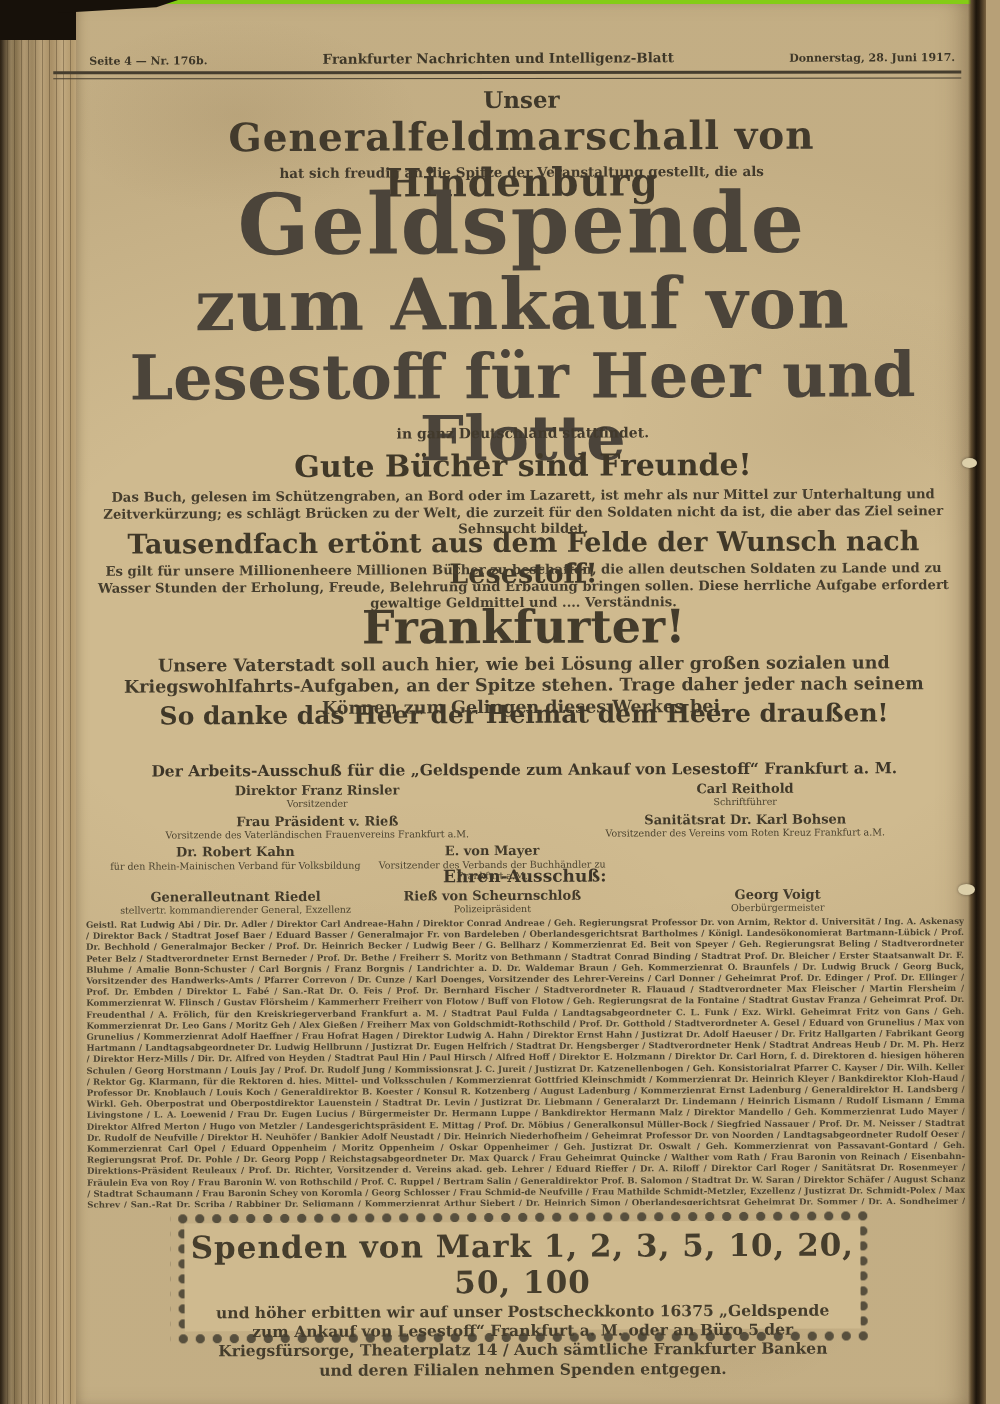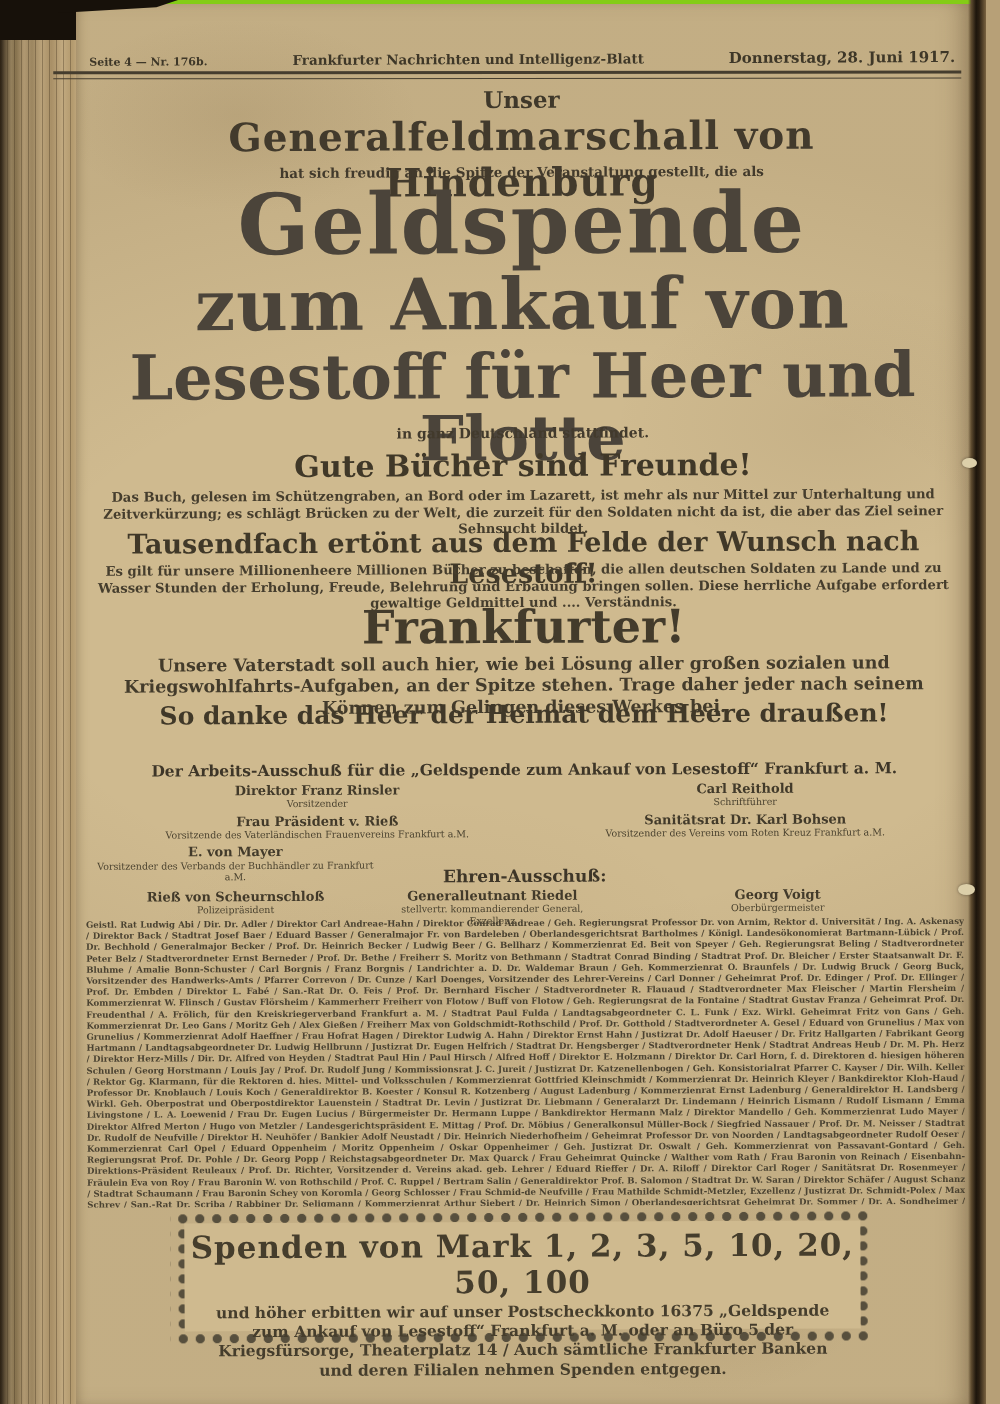--- a/index.html
+++ b/index.html
@@ -36,21 +36,21 @@
 
   .content{position:absolute;inset:0;transform:rotate(-0.25deg);}
   .abs{position:absolute;}
   .ctr{left:88px;width:872px;text-align:center;}
 
   
   .hdr{top:50px;left:92px;width:866px;display:flex;justify-content:space-between;align-items:baseline;
        font-weight:bold;color:#3e3728;}
   .hdr .l{font-size:11px;}
   .hdr .c{font-size:13.5px;}
-  .hdr .r{font-size:15px;}
+  .hdr .r{font-size:11px;}
   .rule{top:71px;left:56px;width:908px;height:4px;border-top:3px solid #453d2e;border-bottom:1.5px solid #453d2e;
         transform:rotate(0.2deg);}
 
   .kicker{top:86px;font-size:23px;font-weight:bold;color:#3f382a;}
   .h-hind{top:113px;font-size:39px;font-weight:bold;letter-spacing:1px;color:#423a2c;}
   .h-sub{top:164px;font-size:13.5px;font-weight:bold;}
 
   .t1{top:182px;font-size:84px;font-weight:bold;line-height:1;color:#4b443a;letter-spacing:2px;}
   .t2{top:269px;font-size:71px;font-weight:bold;line-height:1;color:#4b443a;letter-spacing:1px;}
   .t3{top:346px;font-size:62px;font-weight:bold;line-height:1;color:#4b443a;}
@@ -145,36 +145,40 @@
           <div class="nm">Frau Präsident v. Rieß</div>
           <div class="rl">Vorsitzende des Vaterländischen Frauenvereins Frankfurt a.M.</div>
         </div>
         <div class="cell">
           <div class="nm">Sanitätsrat Dr. Karl Bohsen</div>
           <div class="rl">Vorsitzender des Vereins vom Roten Kreuz Frankfurt a.M.</div>
         </div>
       </div>
       <div class="grid3">
         <div class="cell">
+          <div class="nm">Dr. Robert Kahn</div>
+          <div class="rl">für den Rhein-Mainischen Verband für Volksbildung</div>
+        </div>
+        <div class="cell">
           <div class="nm">E. von Mayer</div>
           <div class="rl">Vorsitzender des Verbands der Buchhändler zu Frankfurt a.M.</div>
         </div>
       </div>
     </div>
 
     <div class="abs ctr eh-title">Ehren-Ausschuß:</div>
     <div class="abs eh">
       <div class="grid3">
         <div class="cell">
+          <div class="nm">Generalleutnant Riedel</div>
+          <div class="rl">stellvertr. kommandierender General, Exzellenz</div>
+        </div>
+        <div class="cell">
           <div class="nm">Rieß von Scheurnschloß</div>
           <div class="rl">Polizeipräsident</div>
-        </div>
-        <div class="cell">
-          <div class="nm">Generalleutnant Riedel</div>
-          <div class="rl">stellvertr. kommandierender General, Exzellenz</div>
         </div>
         <div class="cell">
           <div class="nm">Georg Voigt</div>
           <div class="rl">Oberbürgermeister</div>
         </div>
       </div>
     </div>
 
     <div class="abs names">Geistl. Rat Ludwig Abi / Dir. Dr. Adler / Direktor Carl Andreae-Hahn / Direktor Conrad Andreae / Geh. Regierungsrat Professor Dr. von Arnim, Rektor d. Universität / Ing. A. Askenasy / Direktor Back / Stadtrat Josef Baer / Eduard Basser / Generalmajor Fr. von Bardeleben / Oberlandesgerichtsrat Bartholmes / Königl. Landesökonomierat Bartmann-Lübick / Prof. Dr. Bechhold / Generalmajor Becker / Prof. Dr. Heinrich Becker / Ludwig Beer / G. Bellharz / Kommerzienrat Ed. Beit von Speyer / Geh. Regierungsrat Beling / Stadtverordneter Peter Belz / Stadtverordneter Ernst Berneder / Prof. Dr. Bethe / Freiherr S. Moritz von Bethmann / Stadtrat Conrad Binding / Stadtrat Prof. Dr. Bleicher / Erster Staatsanwalt Dr. F. Bluhme / Amalie Bonn-Schuster / Carl Borgnis / Franz Borgnis / Landrichter a. D. Dr. Waldemar Braun / Geh. Kommerzienrat O. Braunfels / Dr. Ludwig Bruck / Georg Buck, Vorsitzender des Handwerks-Amts / Pfarrer Correvon / Dr. Cunze / Karl Doenges, Vorsitzender des Lehrer-Vereins / Carl Donner / Geheimrat Prof. Dr. Edinger / Prof. Dr. Ellinger / Prof. Dr. Embden / Direktor L. Fabé / San.-Rat Dr. O. Feis / Prof. Dr. Bernhard Fischer / Stadtverordneter R. Flauaud / Stadtverordneter Max Fleischer / Martin Flersheim / Kommerzienrat W. Flinsch / Gustav Flörsheim / Kammerherr Freiherr von Flotow / Buff von Flotow / Geh. Regierungsrat de la Fontaine / Stadtrat Gustav Franza / Geheimrat Prof. Dr. Freudenthal / A. Frölich, für den Kreiskriegerverband Frankfurt a. M. / Stadtrat Paul Fulda / Landtagsabgeordneter C. L. Funk / Exz. Wirkl. Geheimrat Fritz von Gans / Geh. Kommerzienrat Dr. Leo Gans / Moritz Geh / Alex Gießen / Freiherr Max von Goldschmidt-Rothschild / Prof. Dr. Gotthold / Stadtverordneter A. Gesel / Eduard von Grunelius / Max von Grunelius / Kommerzienrat Adolf Haeffner / Frau Hofrat Hagen / Direktor Ludwig A. Hahn / Direktor Ernst Hahn / Justizrat Dr. Adolf Haeuser / Dr. Fritz Hallgarten / Fabrikant Georg Hartmann / Landtagsabgeordneter Dr. Ludwig Hellbrunn / Justizrat Dr. Eugen Helfrich / Stadtrat Dr. Hengsberger / Stadtverordneter Henk / Stadtrat Andreas Heub / Dr. M. Ph. Herz / Direktor Herz-Mills / Dir. Dr. Alfred von Heyden / Stadtrat Paul Hin / Paul Hirsch / Alfred Hoff / Direktor E. Holzmann / Direktor Dr. Carl Horn, f. d. Direktoren d. hiesigen höheren Schulen / Georg Horstmann / Louis Jay / Prof. Dr. Rudolf Jung / Kommissionsrat J. C. Jureit / Justizrat Dr. Katzenellenbogen / Geh. Konsistorialrat Pfarrer C. Kayser / Dir. Wilh. Keller / Rektor Gg. Klarmann, für die Rektoren d. hies. Mittel- und Volksschulen / Kommerzienrat Gottfried Kleinschmidt / Kommerzienrat Dr. Heinrich Kleyer / Bankdirektor Kloh-Haud / Professor Dr. Knoblauch / Louis Koch / Generaldirektor B. Koester / Konsul R. Kotzenberg / August Ladenburg / Kommerzienrat Ernst Ladenburg / Generaldirektor H. Landsberg / Wirkl. Geh. Oberpostrat und Oberpostdirektor Lauenstein / Stadtrat Dr. Levin / Justizrat Dr. Liebmann / Generalarzt Dr. Lindemann / Heinrich Lismann / Rudolf Lismann / Emma Livingstone / L. A. Loewenid / Frau Dr. Eugen Lucius / Bürgermeister Dr. Hermann Luppe / Bankdirektor Hermann Malz / Direktor Mandello / Geh. Kommerzienrat Ludo Mayer / Direktor Alfred Merton / Hugo von Metzler / Landesgerichtspräsident E. Mittag / Prof. Dr. Möbius / Generalkonsul Müller-Bock / Siegfried Nassauer / Prof. Dr. M. Neisser / Stadtrat Dr. Rudolf de Neufville / Direktor H. Neuhöfer / Bankier Adolf Neustadt / Dir. Heinrich Niederhofheim / Geheimrat Professor Dr. von Noorden / Landtagsabgeordneter Rudolf Oeser / Kommerzienrat Carl Opel / Eduard Oppenheim / Moritz Oppenheim / Oskar Oppenheimer / Geh. Justizrat Dr. Oswalt / Geh. Kommerzienrat von Passavant-Gontard / Geh. Regierungsrat Prof. Dr. Pohle / Dr. Georg Popp / Reichstagsabgeordneter Dr. Max Quarck / Frau Geheimrat Quincke / Walther vom Rath / Frau Baronin von Reinach / Eisenbahn-Direktions-Präsident Reuleaux / Prof. Dr. Richter, Vorsitzender d. Vereins akad. geb. Lehrer / Eduard Rieffer / Dr. A. Riloff / Direktor Carl Roger / Sanitätsrat Dr. Rosenmeyer / Fräulein Eva von Roy / Frau Baronin W. von Rothschild / Prof. C. Ruppel / Bertram Salin / Generaldirektor Prof. B. Salomon / Stadtrat Dr. W. Saran / Direktor Schäfer / August Schanz / Stadtrat Schaumann / Frau Baronin Schey von Koromla / Georg Schlosser / Frau Schmid-de Neufville / Frau Mathilde Schmidt-Metzler, Exzellenz / Justizrat Dr. Schmidt-Polex / Max Schrey / San.-Rat Dr. Scriba / Rabbiner Dr. Seligmann / Kommerzienrat Arthur Siebert / Dr. Heinrich Simon / Oberlandesgerichtsrat Geheimrat Dr. Sommer / Dr. A. Sondheimer / Oberlandesgerichtspräsident Dr. Spahn, Exzellenz / Geheimrat Prof. Dr. Spieß / Dir. David Stempel / Dr. Paul Stern / Julius Stockhaus, Vors. d. Mittelschullehrer-Vereins / Ernst Strauß / Rudolf Strauß / Wirkl. Geh. Kriegsrat Streubel / Dr. Carl Sulzbach / Emil Sulzbach / Alfred Teves / Prof. Dr. Trumpler / Geheimrat Prof. Dr. Wachsmuth / Hermann Weil / Ernst Weiller / Frau Geheimrat Dr. Arthur von Weinberg / Generalkonsul Carl von Weinberg / Alfred Weinschenk / Dir. A. Weller / Ernst Wertheimber-de Bary / Julius Wertheimber / Justizrat Dr. Winterwerb / Dir. G. Wiß / Stadtrat Dr. Woell / Konsul Wolff / Hermann Wronker / Konsul Louis Zeiß-Deuber / Stadtrat Prof. Dr. Ziehen.</div>
 

